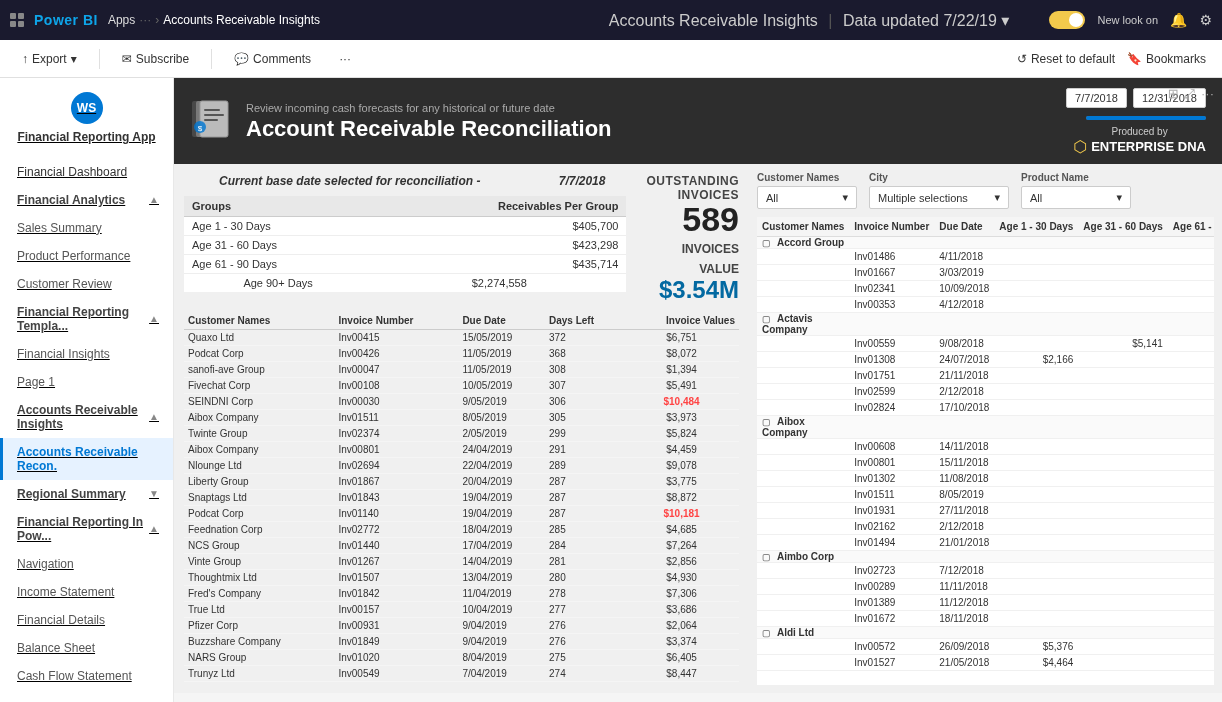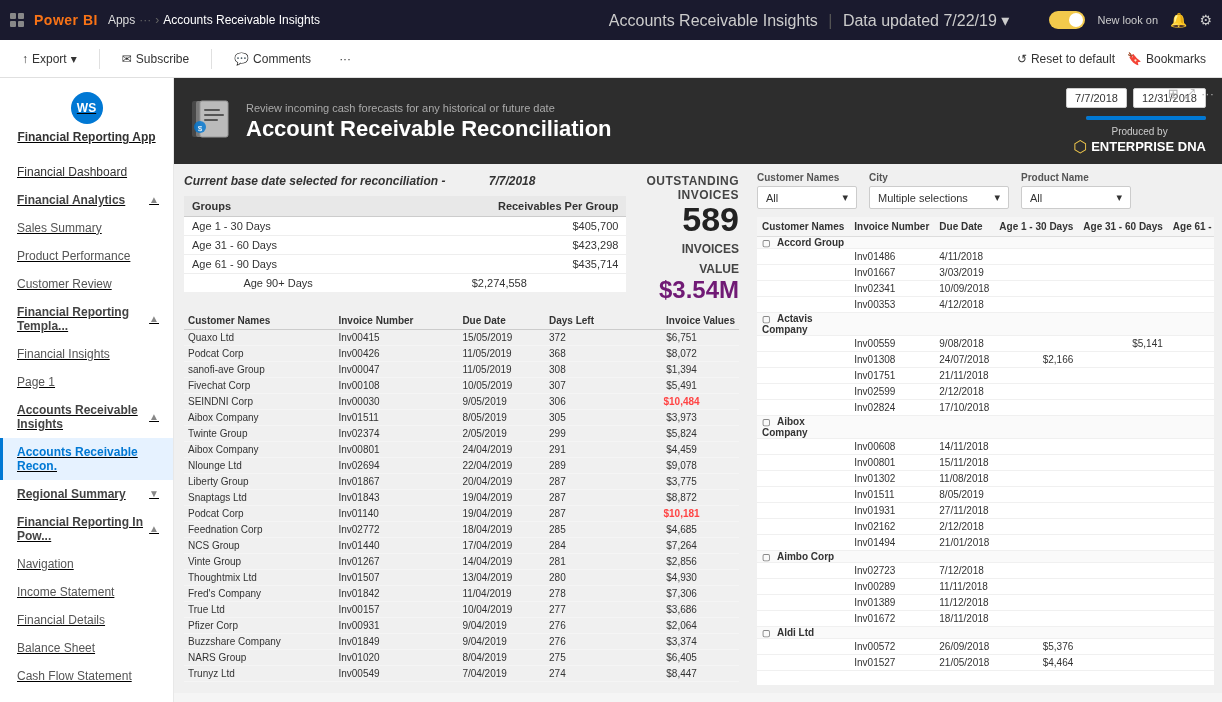--- a/index.html
+++ b/index.html
@@ -9,21 +9,21 @@
     .topbar {
       height: 40px;
       background: #1a1a2e;
       display: flex;
       align-items: center;
       padding: 0 10px;
       gap: 10px;
       flex-shrink: 0;
     }
     .topbar-grid { display: flex; align-items: center; gap: 4px; }
-    .powerbi-logo { color: #f97316; font-weight: 700; font-size: 14px; letter-spacing: 0.5px; }
+    .powerbi-logo { color: #0ea5e9; font-weight: 700; font-size: 14px; letter-spacing: 0.5px; }
     .topbar-nav { color: #ccc; font-size: 12px; display: flex; align-items: center; gap: 4px; flex: 1; }
     .topbar-nav .apps { color: #ddd; }
     .topbar-nav .separator { color: #666; }
     .topbar-nav .current { color: #fff; }
     .topbar-center { color: #ccc; font-size: 16px; text-align: center; flex: 1; }
     .topbar-center .pipe { color: #555; margin: 0 6px; }
     .topbar-right { display: flex; align-items: center; gap: 12px; }
     .toggle-switch { width: 36px; height: 18px; background: #f2c94c; border-radius: 9px; position: relative; cursor: pointer; }
     .toggle-switch::after { content: ''; position: absolute; width: 14px; height: 14px; background: #fff; border-radius: 50%; top: 2px; right: 2px; }
     .topbar-btn { color: #ccc; font-size: 11px; cursor: pointer; }
@@ -142,21 +142,21 @@
       overflow: hidden;
       flex-shrink: 0;
     }
 
     .reconciliation-date {
       font-size: 12px;
       color: #333;
       margin-bottom: 8px;
       font-style: italic;
     }
-    .reconciliation-date span { font-weight: 700; }
+    .reconciliation-date span { font-weight: 700; margin-left: 35px; }
 
     .groups-table {
       width: 100%;
       border-collapse: collapse;
       background: #fff;
       margin-bottom: 10px;
       font-size: 11px;
     }
     .groups-table th {
       background: #e8e8e8;
@@ -278,21 +278,21 @@
     
     .invoice-table-scroll {
       overflow-y: auto;
       max-height: 440px;
     }
     .invoice-table-scroll::-webkit-scrollbar { width: 5px; }
     .invoice-table-scroll::-webkit-scrollbar-track { background: #f0f0f0; }
     .invoice-table-scroll::-webkit-scrollbar-thumb { background: #ccc; border-radius: 3px; }
     .metric-label { font-size: 12px; font-weight: 700; color: #444; letter-spacing: 0.5px; }
     .metric-number { font-size: 34px; font-weight: 700; color: #222; line-height: 1; }
-    .metric-value { font-size: 24px; font-weight: 700; color: #701a75; }
+    .metric-value { font-size: 24px; font-weight: 700; color: #0369a1; }
     .metric-sub { font-size: 12px; font-weight: 700; color: #444; margin-top: 6px; }
 
     .left-panels-top {
       display: flex;
       gap: 10px;
       margin-bottom: 8px;
     }
     .groups-section { flex: 1; }
     .metrics-section {
       text-align: right;

